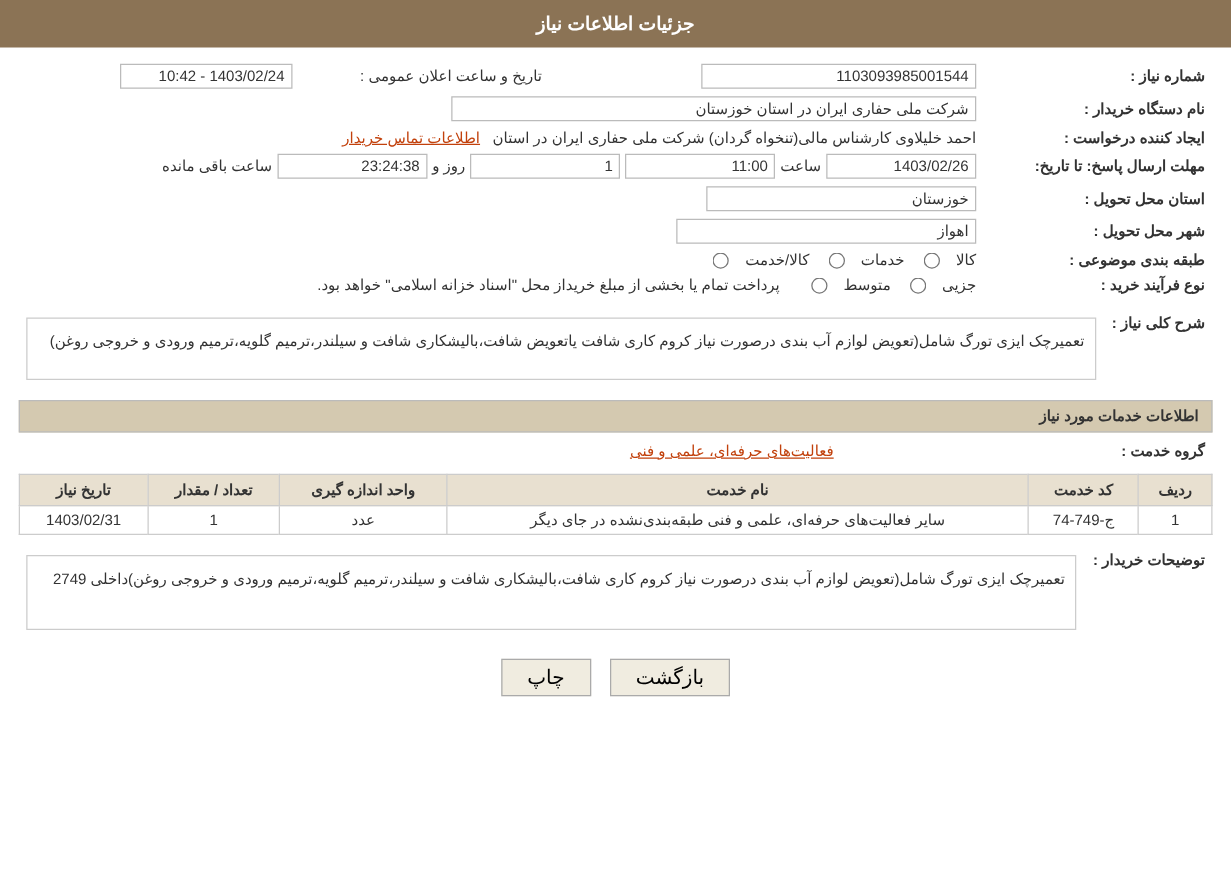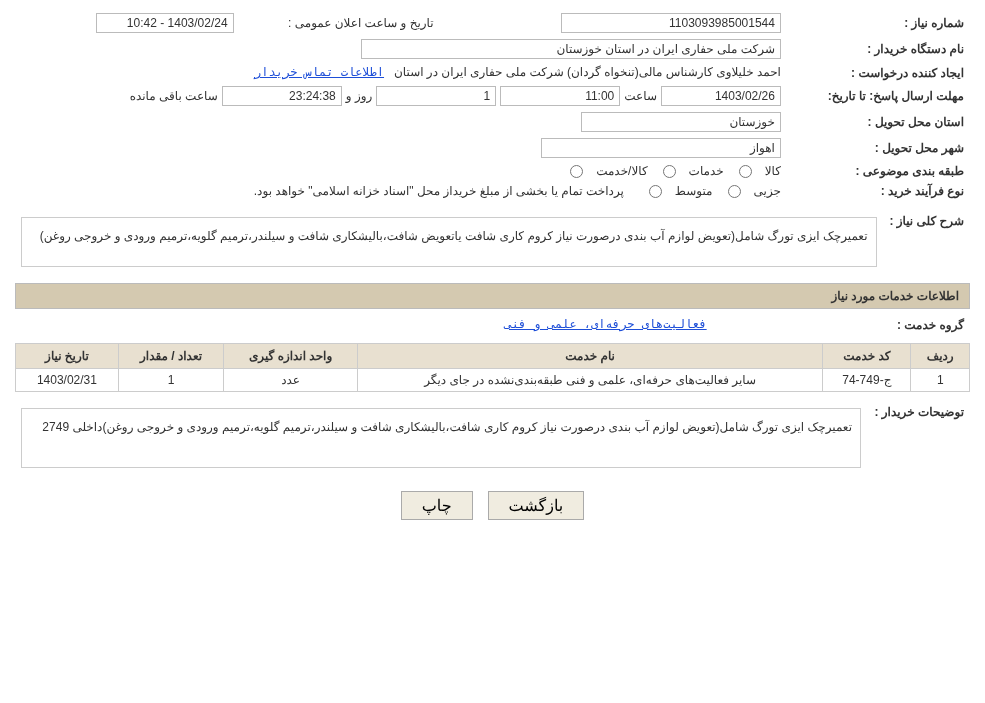--- a/index.html
+++ b/index.html
@@ -47,24 +47,23 @@
       text-align: right;
     }
     .input-box {
       border: 1px solid #bbb;
       background: #fff;
       padding: 2px 5px;
       display: inline-block;
       min-width: 120px;
     }
     .link-blue {
-      color: #1d4ed8;
+      color: #c2410c;
       text-decoration: underline;
       cursor: pointer;
-      font-family: Liberation Mono, monospace;
     }
     .section-title {
       background: #d4c9b0;
       padding: 5px 10px;
       font-weight: bold;
       margin: 8px 0 5px 0;
       border: 1px solid #bbb;
     }
     .radio-group {
       display: flex;
@@ -133,20 +132,23 @@
     .date-row {
       display: flex;
       align-items: center;
       gap: 4px;
     }
   </style>
 </head>
 <body>
 
 <div class="page-container">
+  <div class="header-bar">
+    <span>جزئیات اطلاعات نیاز</span>
+  </div>
 
   <div class="content">
 
     <table class="info-table">
       <tbody>
           <tr>
         <td class="label-cell">
           <span>شماره نیاز :</span>
         </td>
         <td class="value-cell">
@@ -209,21 +211,21 @@
             <span>ساعت باقی مانده</span>
           </div>
         </td>
       </tr>
 
       <tr>
         <td class="label-cell">
           <span>استان محل تحویل :</span>
         </td>
         <td colspan="3">
-          <div class="input-box" style="width:200px;">
+          <div class="input-box" style="width:216px;">
             <span>خوزستان</span>
           </div>
         </td>
       </tr>
 
       <tr>
         <td class="label-cell">
           <span>شهر محل تحویل :</span>
         </td>
         <td colspan="3">

